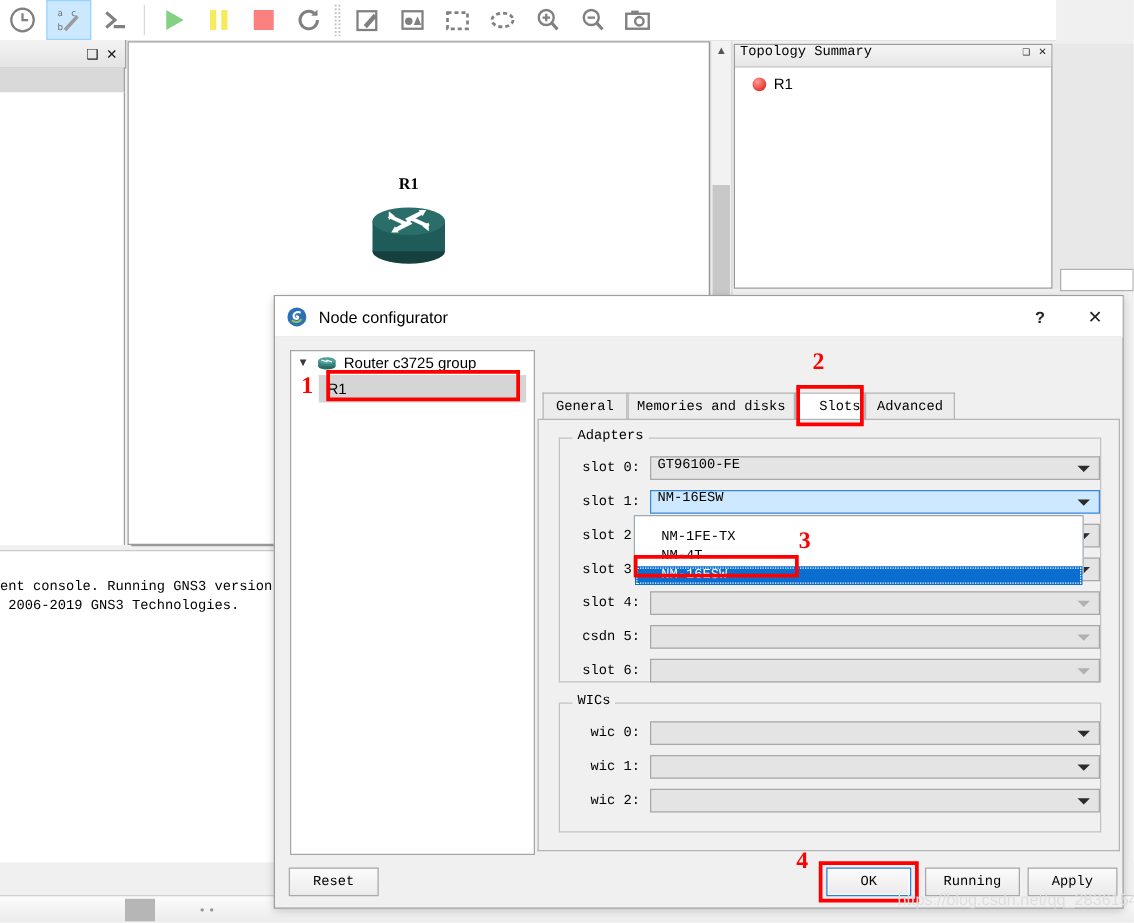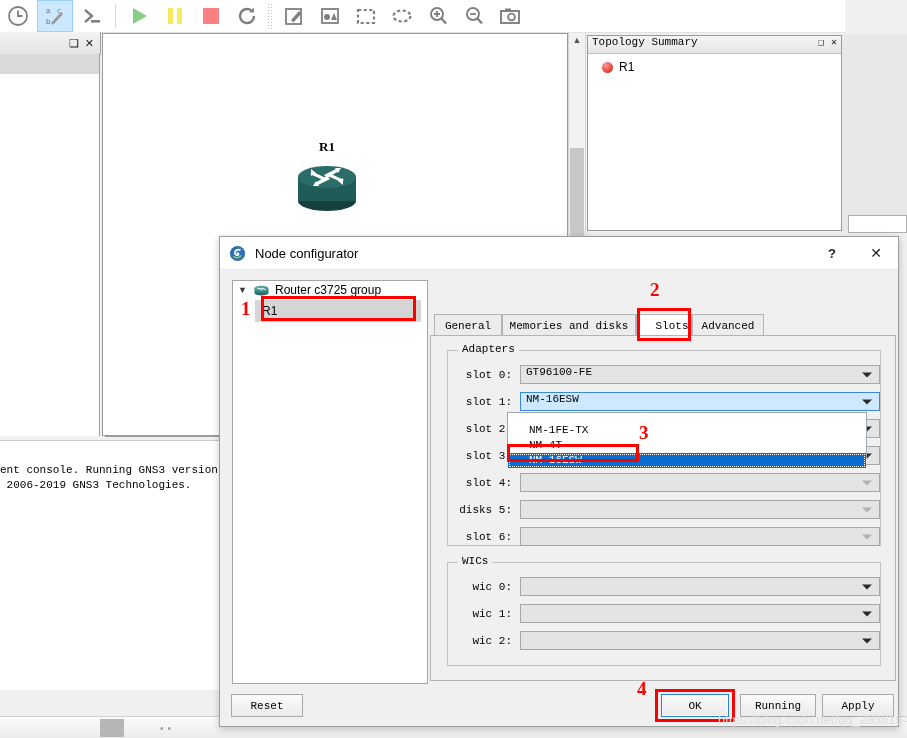--- a/index.html
+++ b/index.html
@@ -499,21 +499,21 @@
 
       <div class="row" style="left:8px;top:122px;">
         <span class="lbl">slot 4:</span>
         <span class="combo disabled">
           <span></span>
           <span class="arrow"></span>
         </span>
       </div>
 
       <div class="row" style="left:8px;top:149px;">
-        <span class="lbl">disks 5:</span>
+        <span class="lbl">csdn 5:</span>
         <span class="combo disabled">
           <span></span>
           <span class="arrow"></span>
         </span>
       </div>
 
       <div class="row" style="left:8px;top:176px;">
         <span class="lbl">slot 6:</span>
         <span class="combo disabled">
           <span></span>

